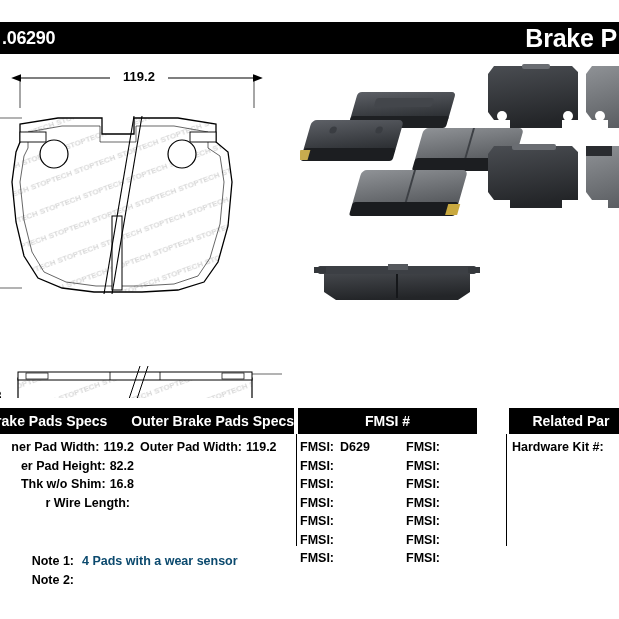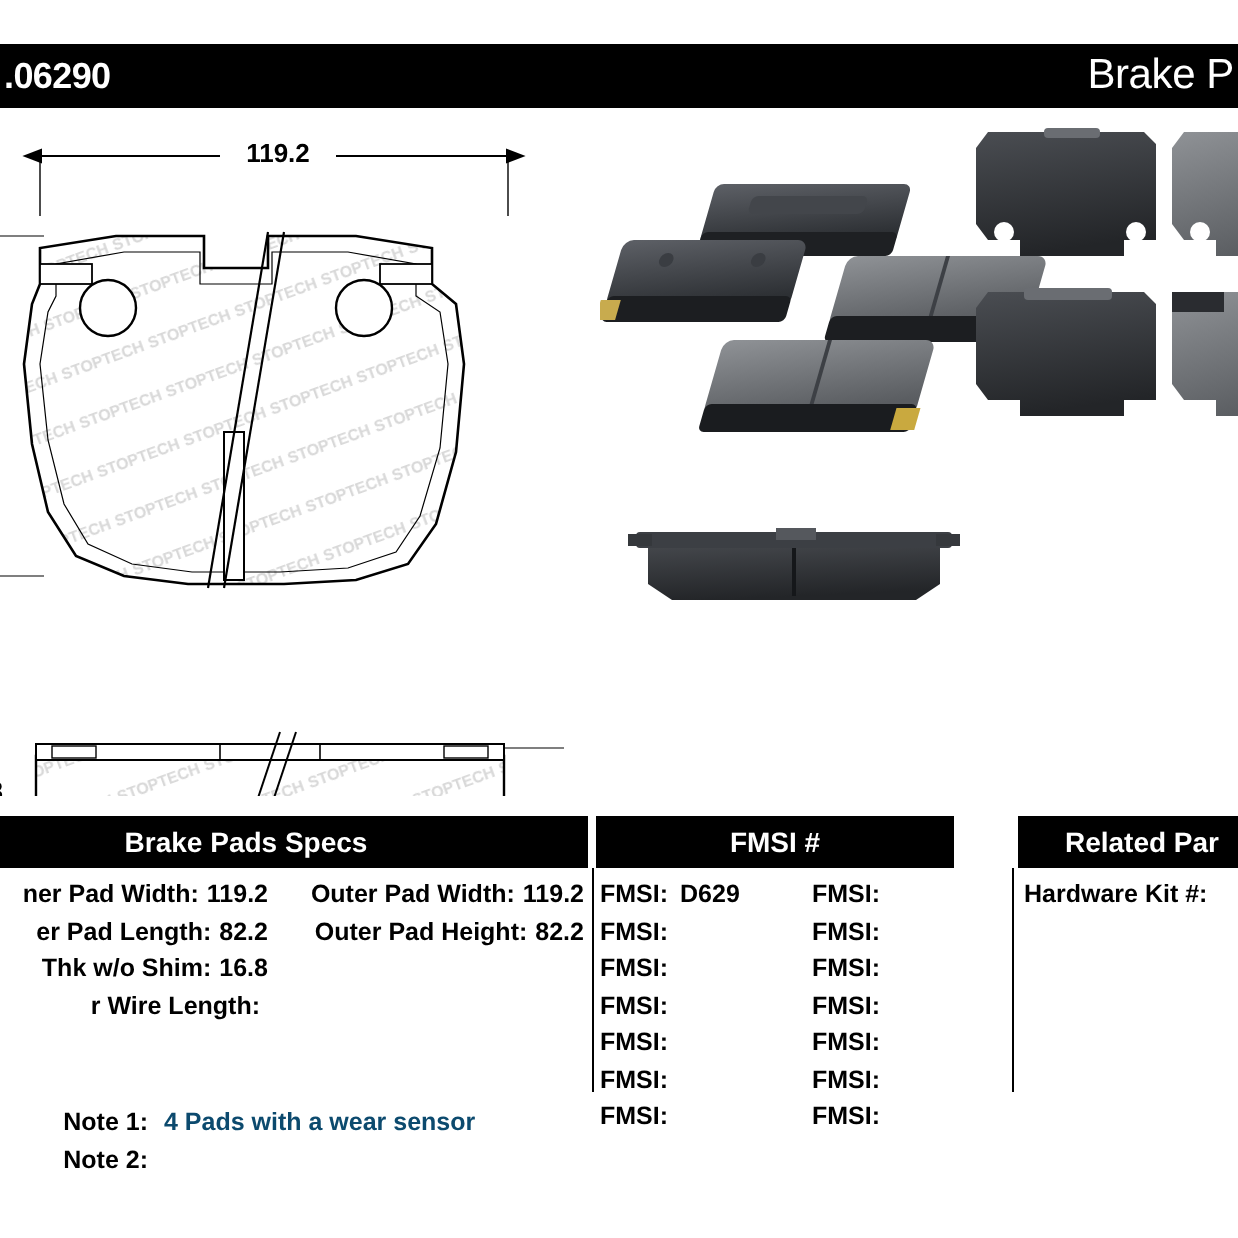--- a/index.html
+++ b/index.html
@@ -32,22 +32,22 @@
     box-sizing: border-box;
     padding: 0 14px;
   }
   .header-part-no {
     font-size: 18px;
     font-weight: bold;
     letter-spacing: -0.3px;
     white-space: nowrap;
   }
   .header-title {
-    font-size: 21px;
-    font-weight: normal;
+    font-size: 25px;
+    font-weight: bold;
     letter-spacing: -0.2px;
     white-space: nowrap;
   }
 
   
   .drawing-area {
     position: absolute;
     left: 0;
     top: 56px;
     width: 619px;
@@ -107,21 +107,21 @@
     height: 112px;
   }
   .body-col {
     position: absolute;
     top: 4px;
     font-size: 12.5px;
     font-weight: bold;
     line-height: 18.5px;
   }
   .col-inner  { left: -16px; width: 150px; text-align: right; }
-  .col-outer  { left: 140px; width: 152px; text-align: right; }
+  .col-outer  { left: 140px; width: 152px; text-align: left; }
   .col-fmsi-a { left: 300px; width: 100px; text-align: left; }
   .col-fmsi-b { left: 406px; width: 100px; text-align: left; }
   .col-rel    { left: 512px; width: 110px; text-align: left; }
 
   .spec-line { white-space: nowrap; }
   .spec-line .val { font-weight: bold; margin-left: 4px; }
   .fmsi-line { white-space: nowrap; }
   .fmsi-line .val { margin-left: 6px; }
 
   
@@ -308,42 +308,42 @@
     </svg>
   </div>
 </div>
 
 <div class="spec-table">
 
   <div class="table-head-row">
     <div class="head-cell head-specs">
       <span>Brake Pads Specs</span>
       <span style="width:34px"></span>
+      <span>Outer Brake Pads Specs</span>
     </div>
     <div class="head-cell head-fmsi">
       <span>FMSI #</span>
     </div>
     <div class="head-cell head-rel">
       <span>Related Par</span>
     </div>
   </div>
 
   <div class="table-body">
     <div class="vdiv vdiv-a"></div>
     <div class="vdiv vdiv-b"></div>
 
     <div class="body-col col-inner" id="col-inner">
         <div class="spec-line"><span>ner Pad Width:</span><span class="val">119.2</span></div>
-        <div class="spec-line"><span>er Pad Length:</span><span class="val">82.2</span></div>
+        <div class="spec-line"><span>er Pad Height:</span><span class="val">82.2</span></div>
         <div class="spec-line"><span>Thk w/o Shim:</span><span class="val">16.8</span></div>
         <div class="spec-line"><span>r Wire Length:</span><span class="val"></span></div>
       </div>
     <div class="body-col col-outer" id="col-outer">
         <div class="spec-line"><span>Outer Pad Width:</span><span class="val">119.2</span></div>
-        <div class="spec-line"><span>Outer Pad Height:</span><span class="val">82.2</span></div>
         <div class="spec-line"><span>&nbsp;</span><span class="val"></span></div>
       </div>
     <div class="body-col col-fmsi-a" id="col-fmsi-a">
         <div class="fmsi-line"><span>FMSI:</span><span class="val">D629</span></div>
         <div class="fmsi-line"><span>FMSI:</span><span class="val"></span></div>
         <div class="fmsi-line"><span>FMSI:</span><span class="val"></span></div>
         <div class="fmsi-line"><span>FMSI:</span><span class="val"></span></div>
         <div class="fmsi-line"><span>FMSI:</span><span class="val"></span></div>
         <div class="fmsi-line"><span>FMSI:</span><span class="val"></span></div>
         <div class="fmsi-line"><span>FMSI:</span><span class="val"></span></div>

